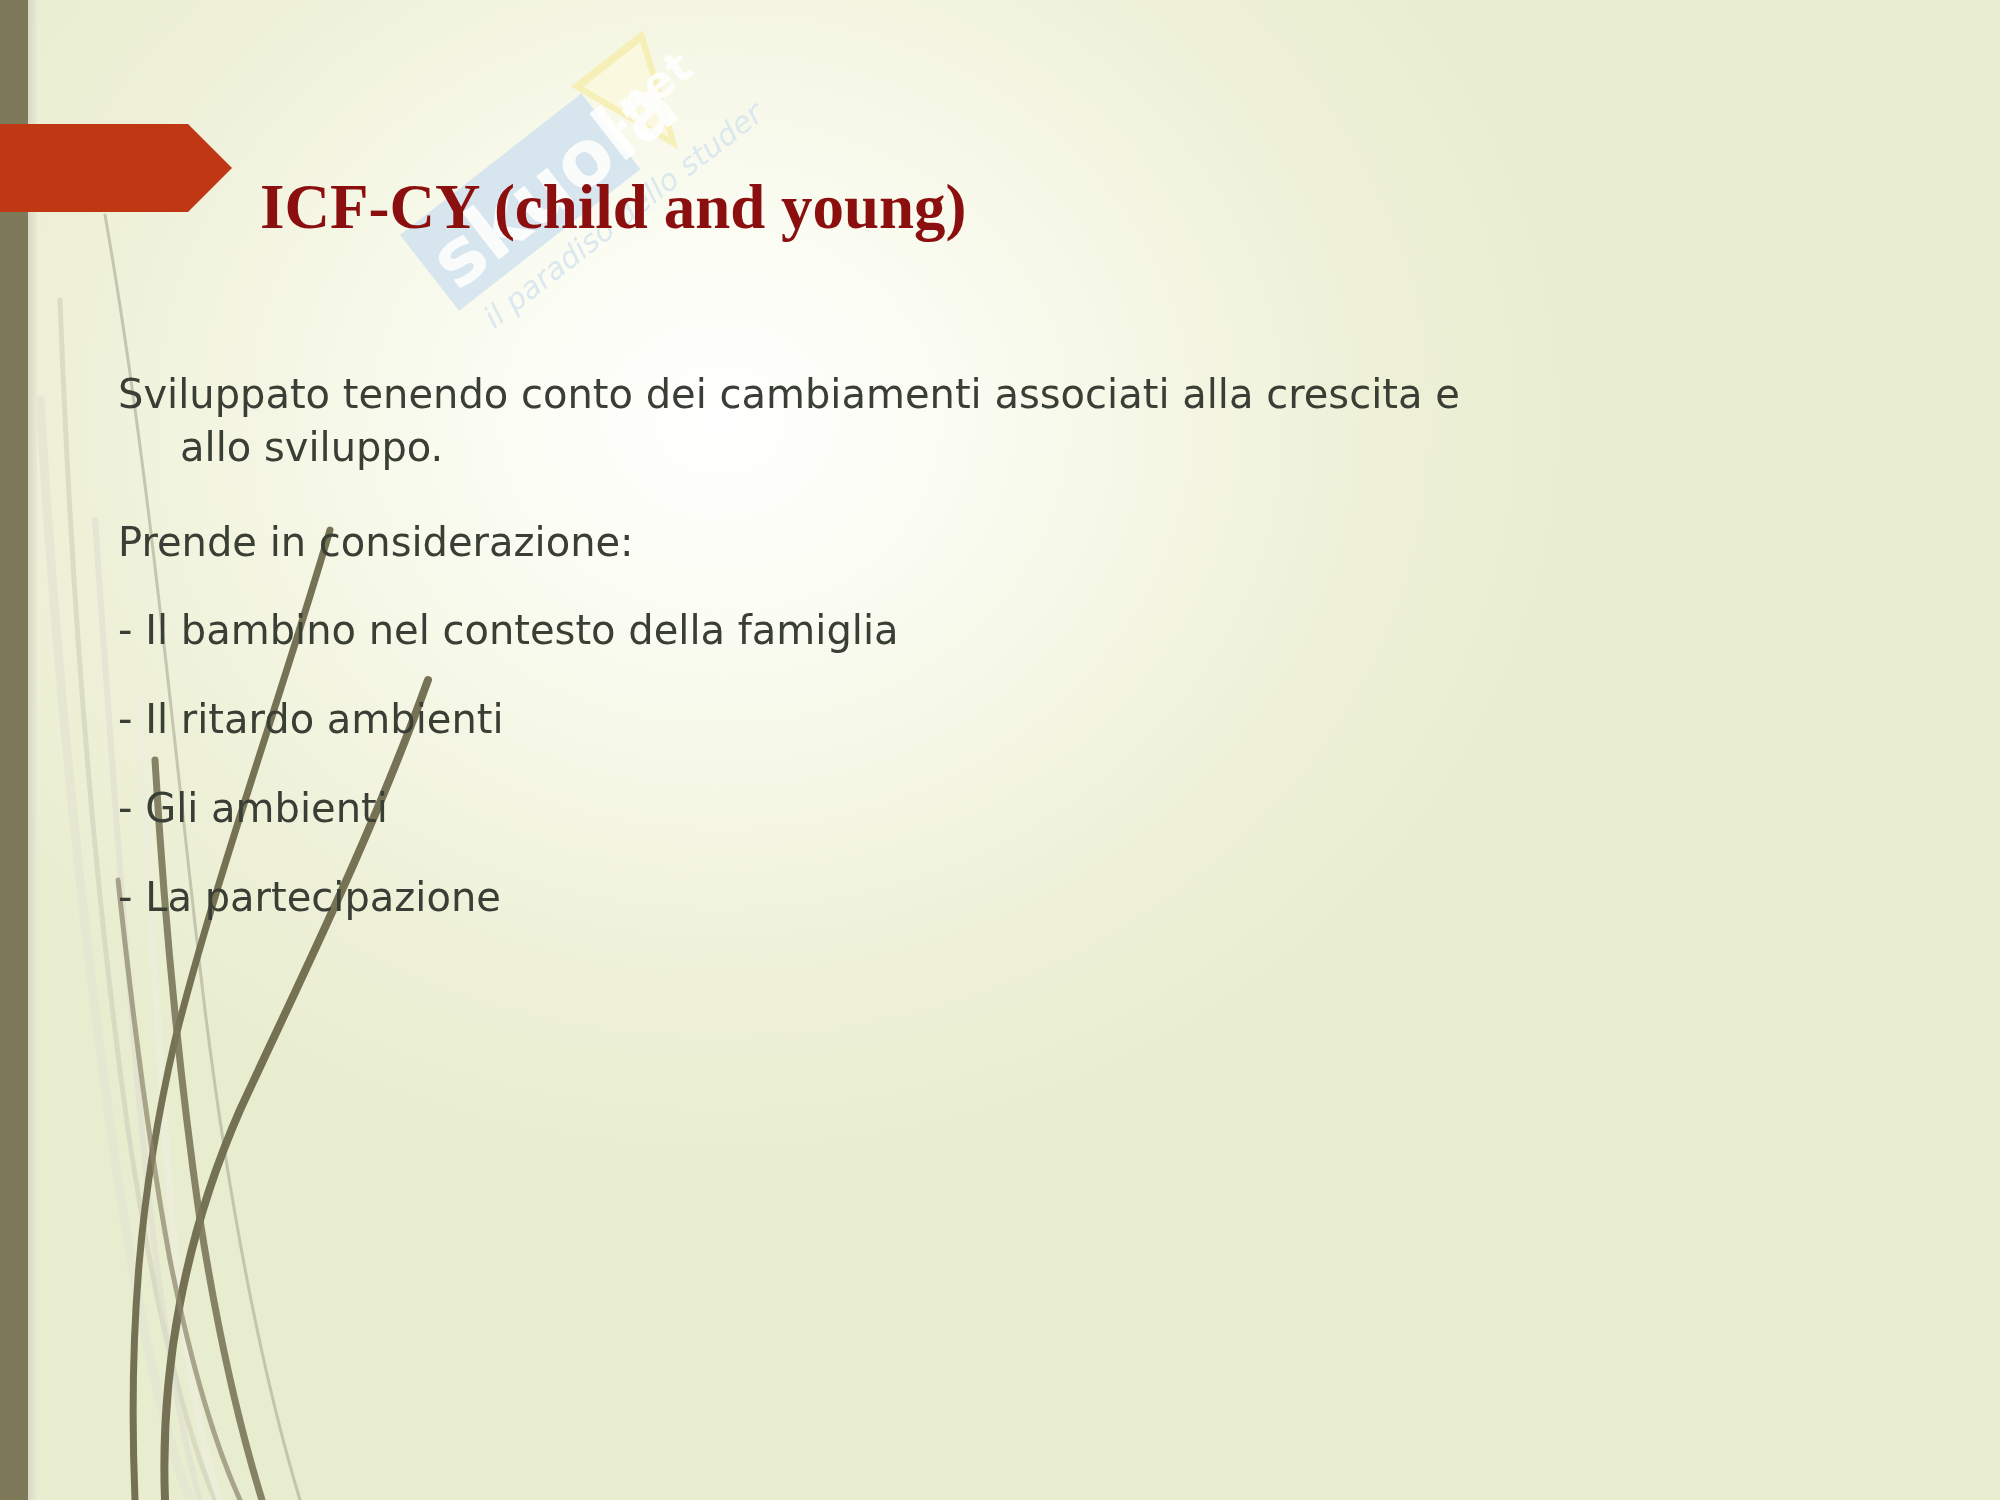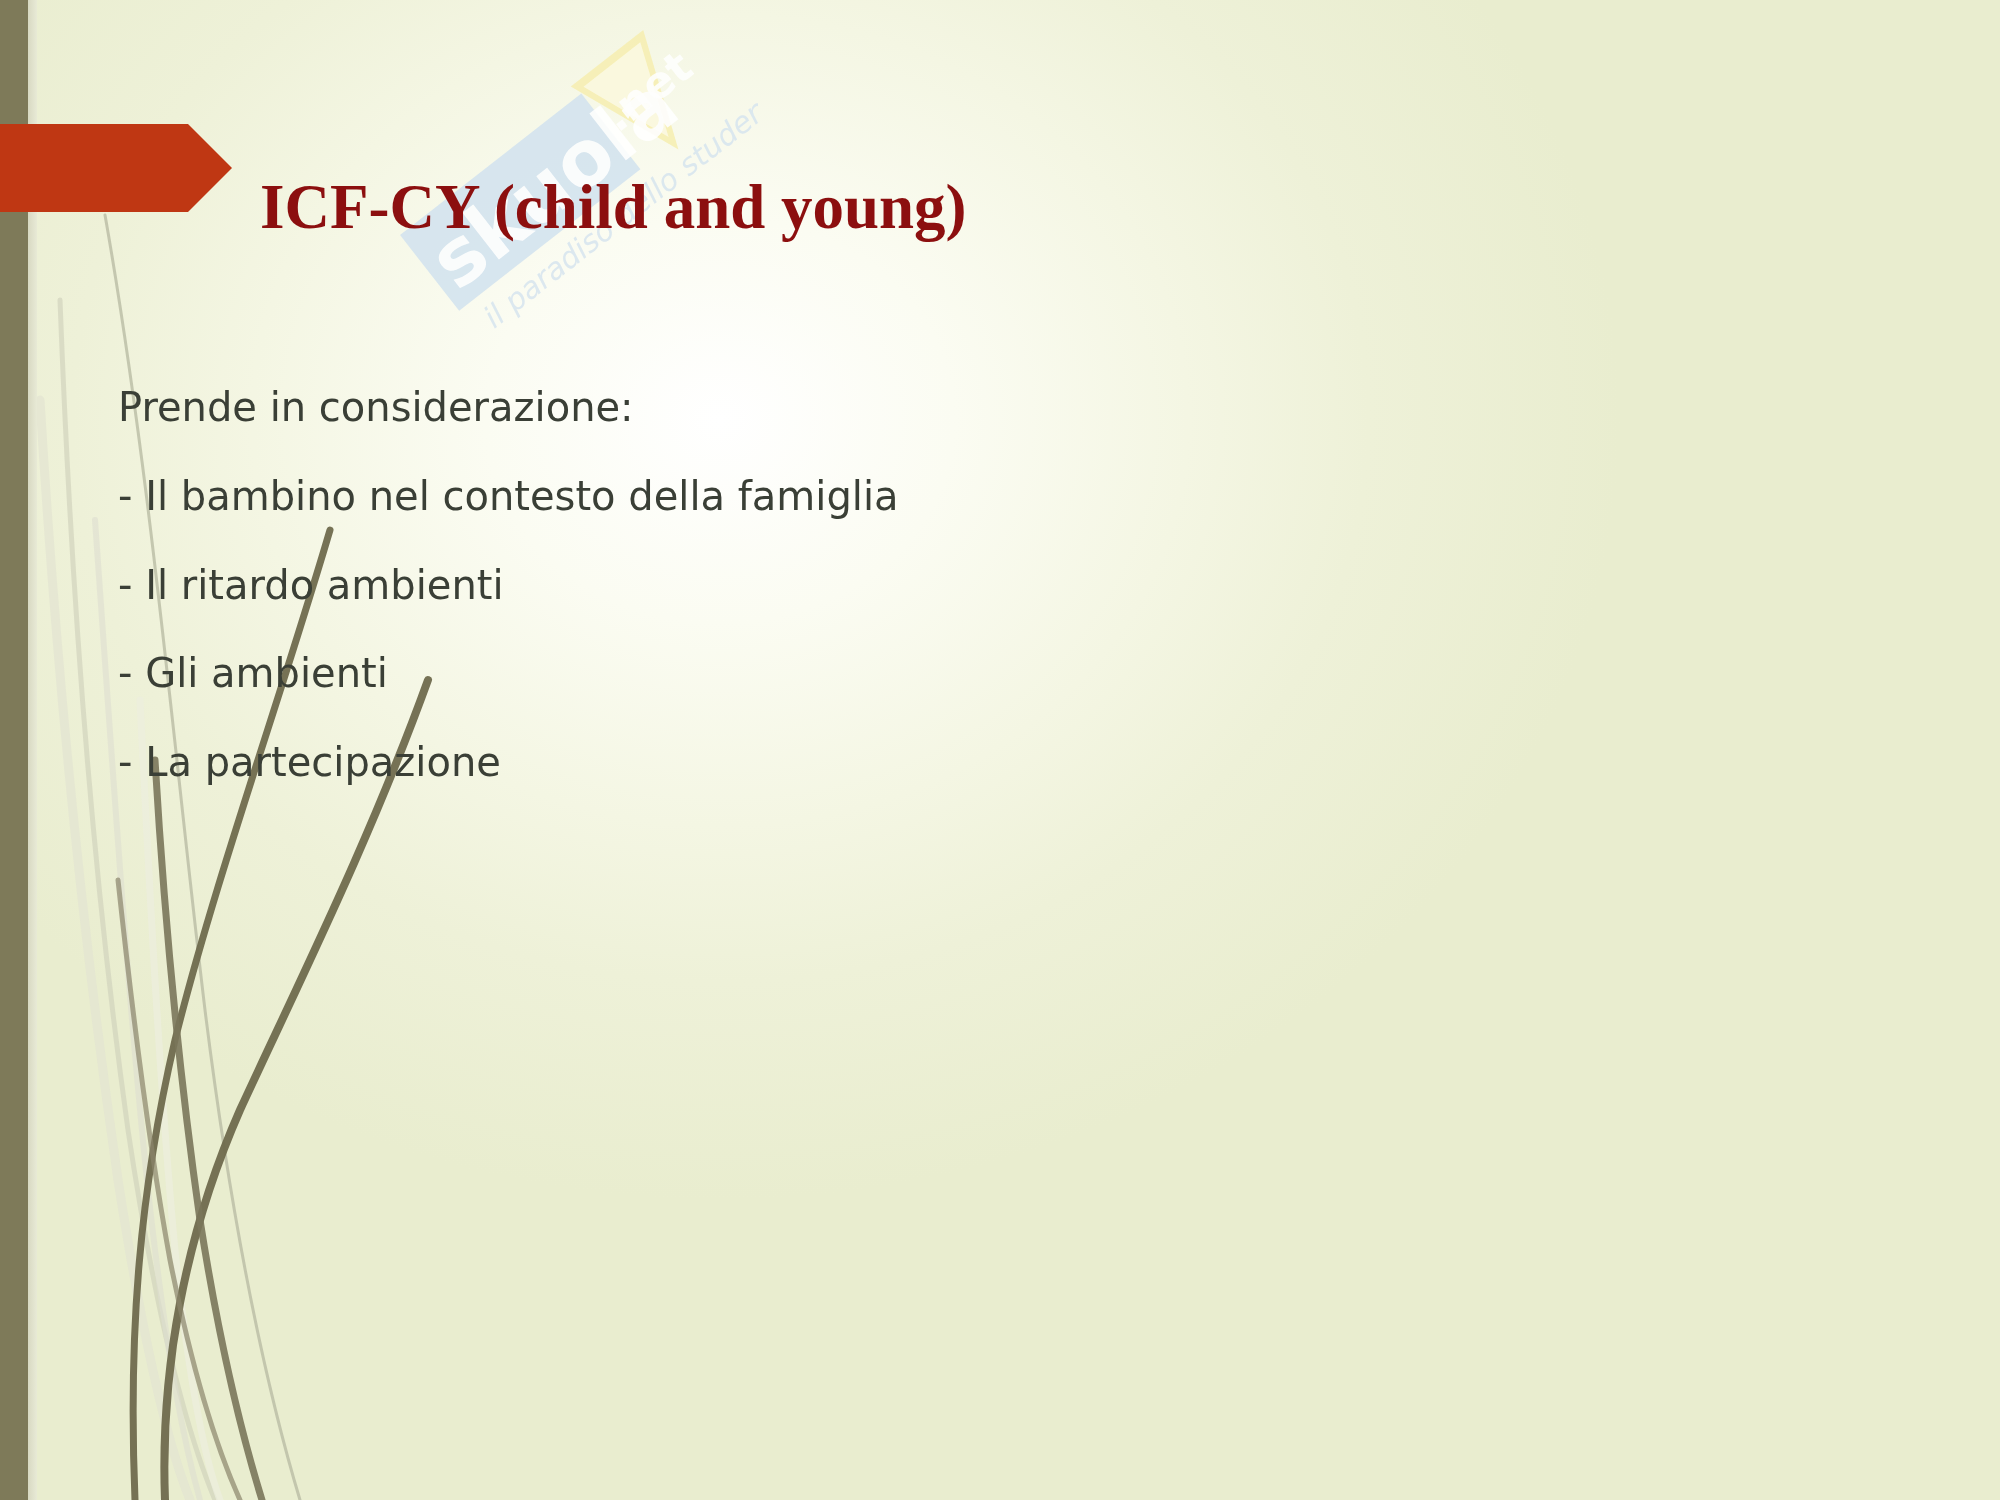--- a/index.html
+++ b/index.html
@@ -154,20 +154,24 @@
       <text x="246" y="150" font-family="'DejaVu Sans', sans-serif" font-size="44" font-weight="bold" fill="#ffffff" opacity="0.9">.net</text>
 
       <text x="28" y="228" font-family="'DejaVu Sans', sans-serif" font-size="30" font-style="italic" fill="#d9e6ef" opacity="0.95">il paradiso dello studente</text>
     </g>
   </svg>
 
   <div class="title">ICF-CY (child and young)</div>
 
   <div class="body">
 
+    <p class="para para-spaced">
+      <span class="first-line-pull">Sviluppato tenendo conto dei cambiamenti associati alla crescita e</span>
+      <span>allo sviluppo.</span>
+    </p>
 
     <p class="bullet-line">Prende in considerazione:</p>
 
     <p class="bullet-line">- Il bambino nel contesto della famiglia</p>
     <p class="bullet-line">- Il ritardo ambienti</p>
     <p class="bullet-line">- Gli ambienti</p>
     <p class="bullet-line">- La partecipazione</p>
 
   </div>
 

